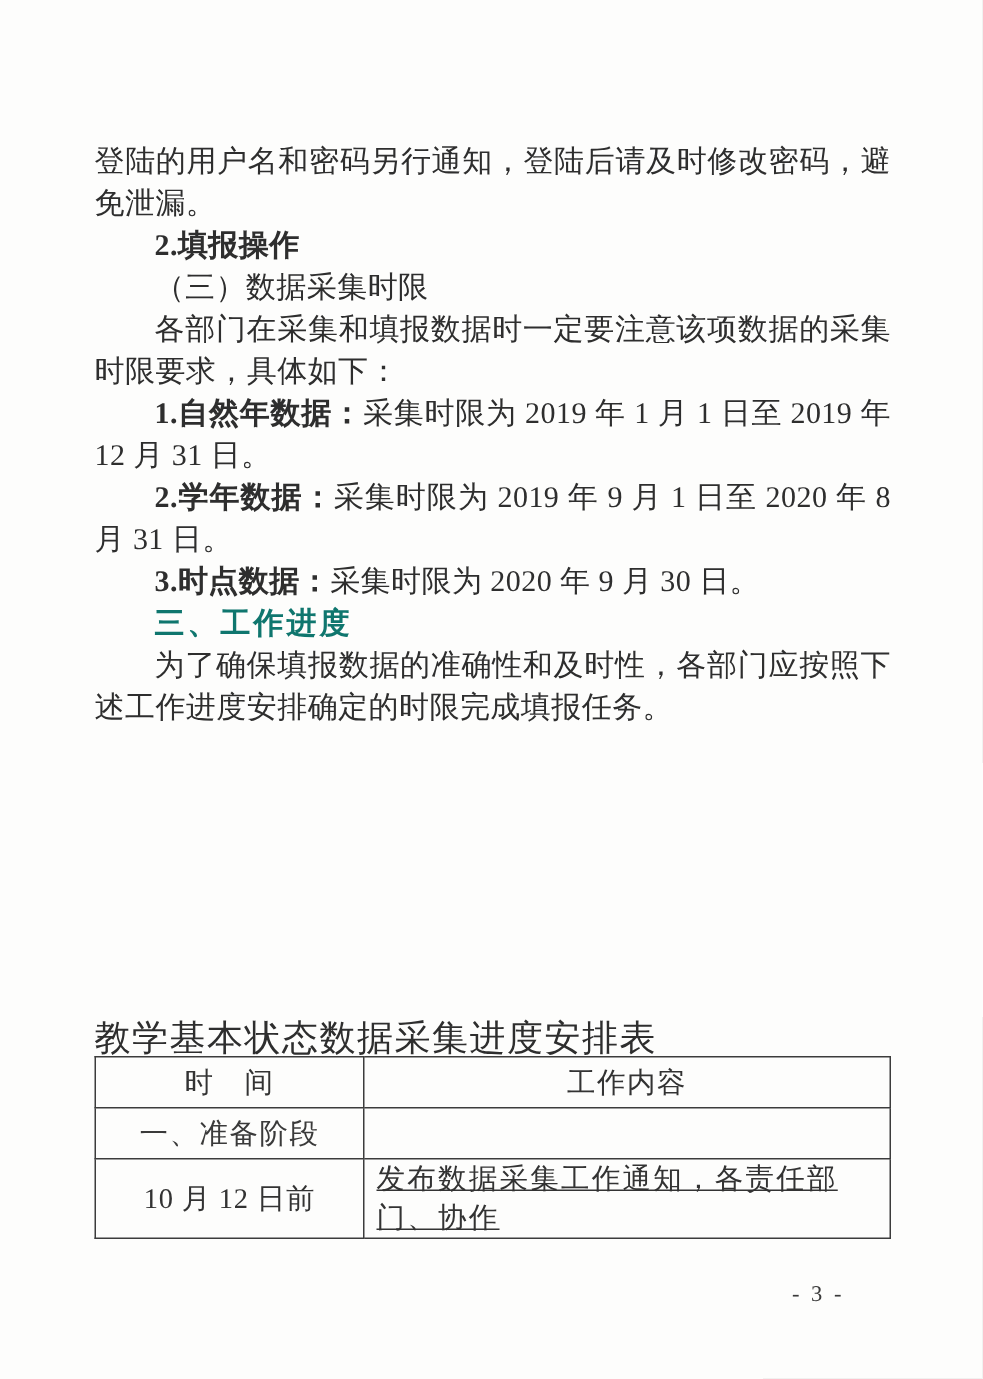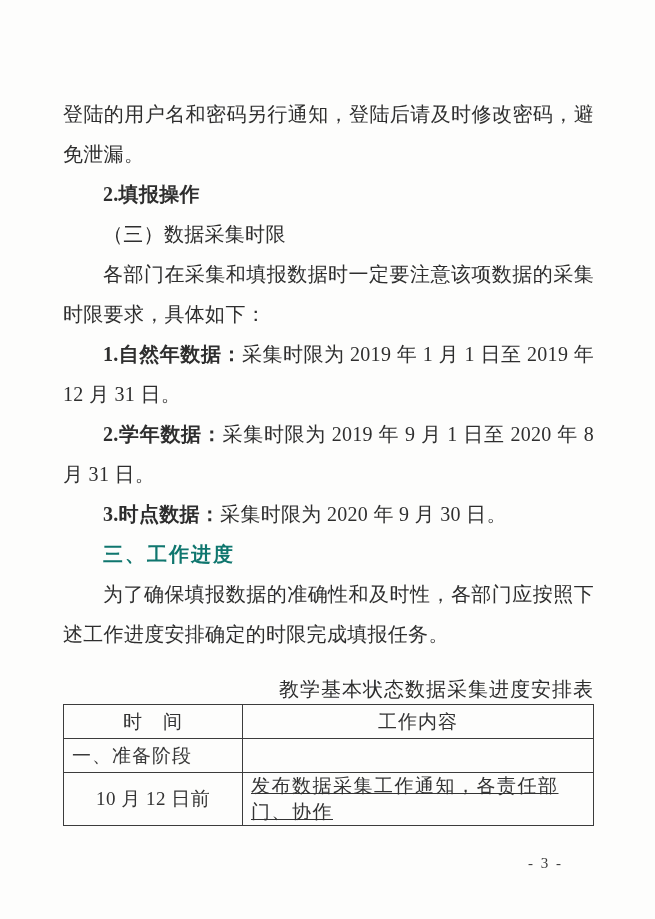--- a/index.html
+++ b/index.html
@@ -16,21 +16,21 @@
     font-family: "Liberation Serif", "DejaVu Serif", serif;
     color: #2e2e2e;
     overflow: hidden;
   }
   .body-text {
     position: absolute;
     left: 63px;
     top: 94px;
     width: 531px;
     font-size: 20px;
-    line-height: 40px;
+    line-height: 28px;
     text-align: justify;
     letter-spacing: 0.3px;
   }
   .body-text p {
     margin: 0;
     padding: 0;
   }
   .indent { text-indent: 2em; }
   .bold   { font-weight: bold; }
   .heiti  {
@@ -38,22 +38,22 @@
     font-weight: bold;
     letter-spacing: 2px;
     color: #0f766e;
   }
   .lead { font-weight: bold; }
   .table-title {
     position: absolute;
     left: 63px;
     top: 676px;
     width: 531px;
-    text-align: right;
-    font-size: 20px;
+    text-align: left;
+    font-size: 24px;
     letter-spacing: 1px;
   }
   .schedule-table {
     position: absolute;
     left: 63px;
     top: 704px;
     width: 531px;
     border-collapse: collapse;
     font-size: 19px;
     color: #333;
@@ -63,20 +63,21 @@
     border: 1.5px solid #3c3c3c;
     height: 33px;
     padding: 0 8px;
     font-weight: normal;
   }
   .schedule-table .col-time { width: 162px; text-align: center; }
   .schedule-table th { text-align: center; letter-spacing: 1px; }
   .section-cell {
     font-family: "Liberation Sans", "DejaVu Sans", sans-serif;
     font-weight: bold;
+    text-align: center;
     letter-spacing: 1px;
     color: #3a3a3a;
   }
   .time-cell { text-align: center; letter-spacing: 0.5px; }
   .content-cell { text-align: left; letter-spacing: 1.5px; padding-left: 14px; text-decoration: underline; }
   .page-number {
     position: absolute;
     top: 855px;
     right: 92px;
     font-size: 15px;

